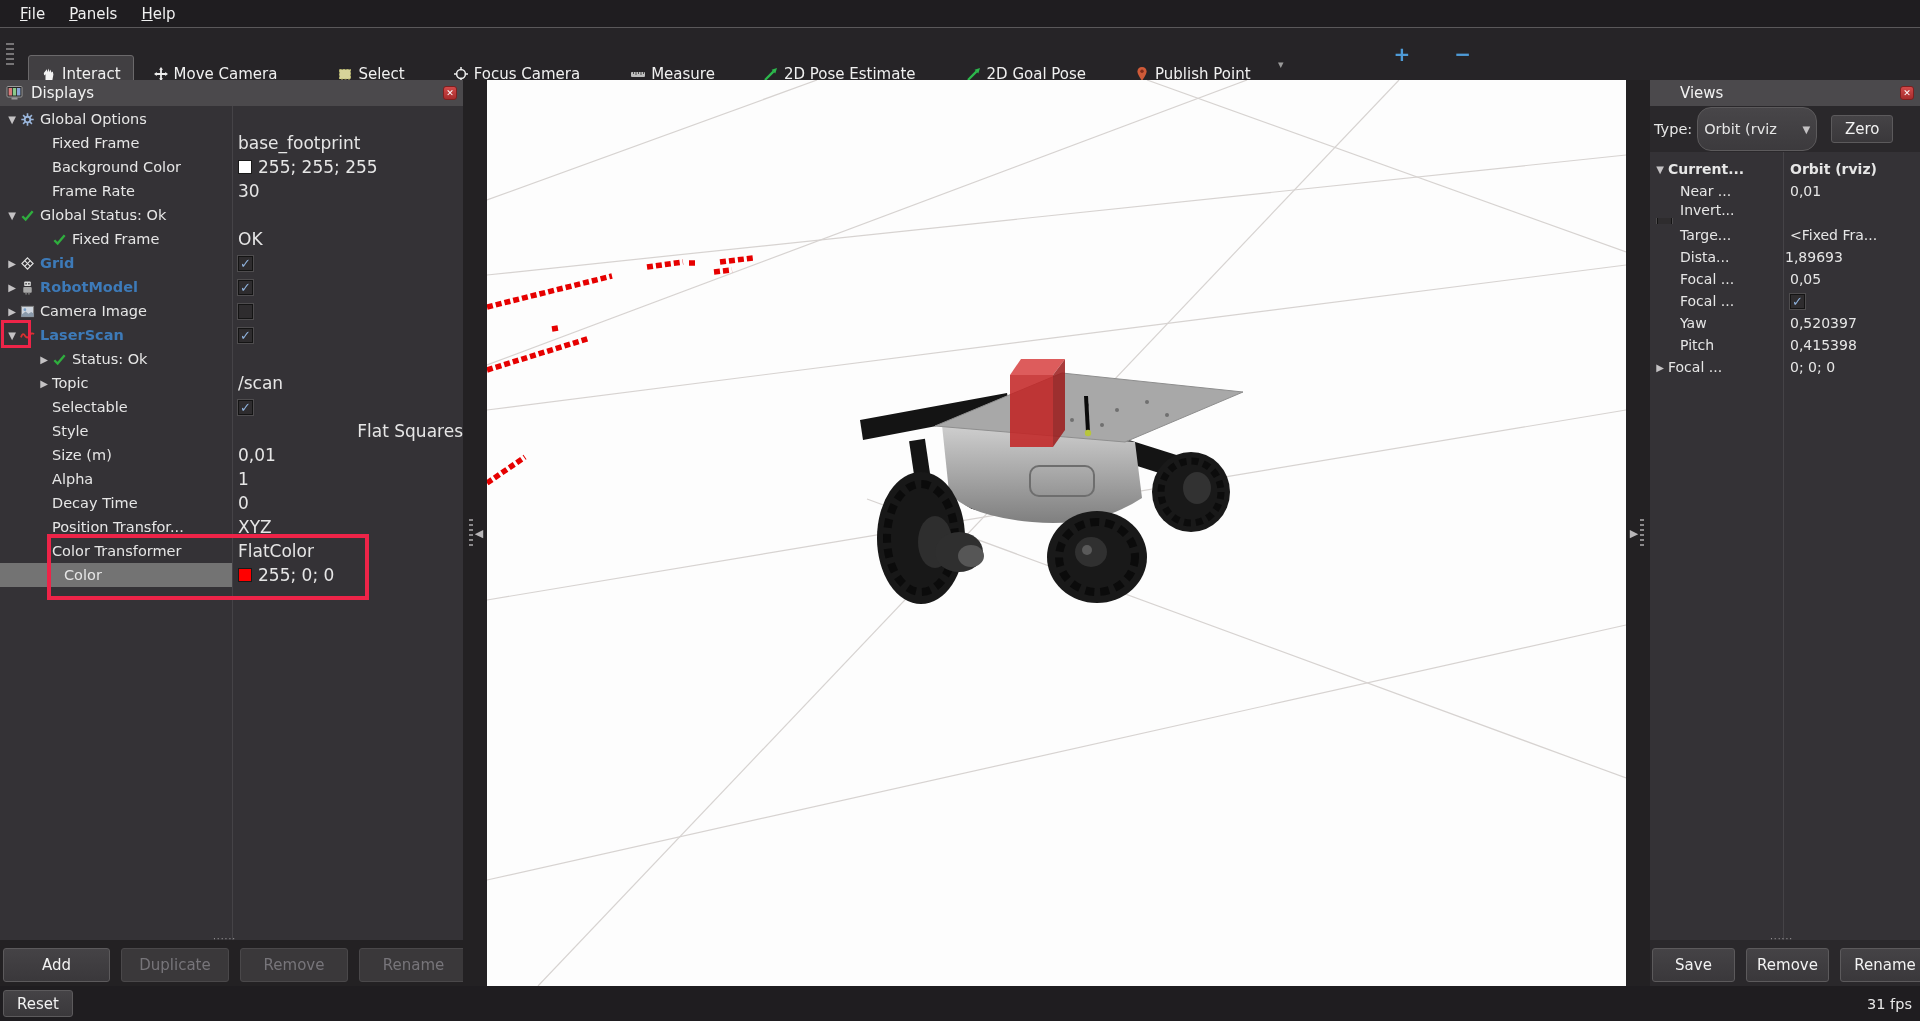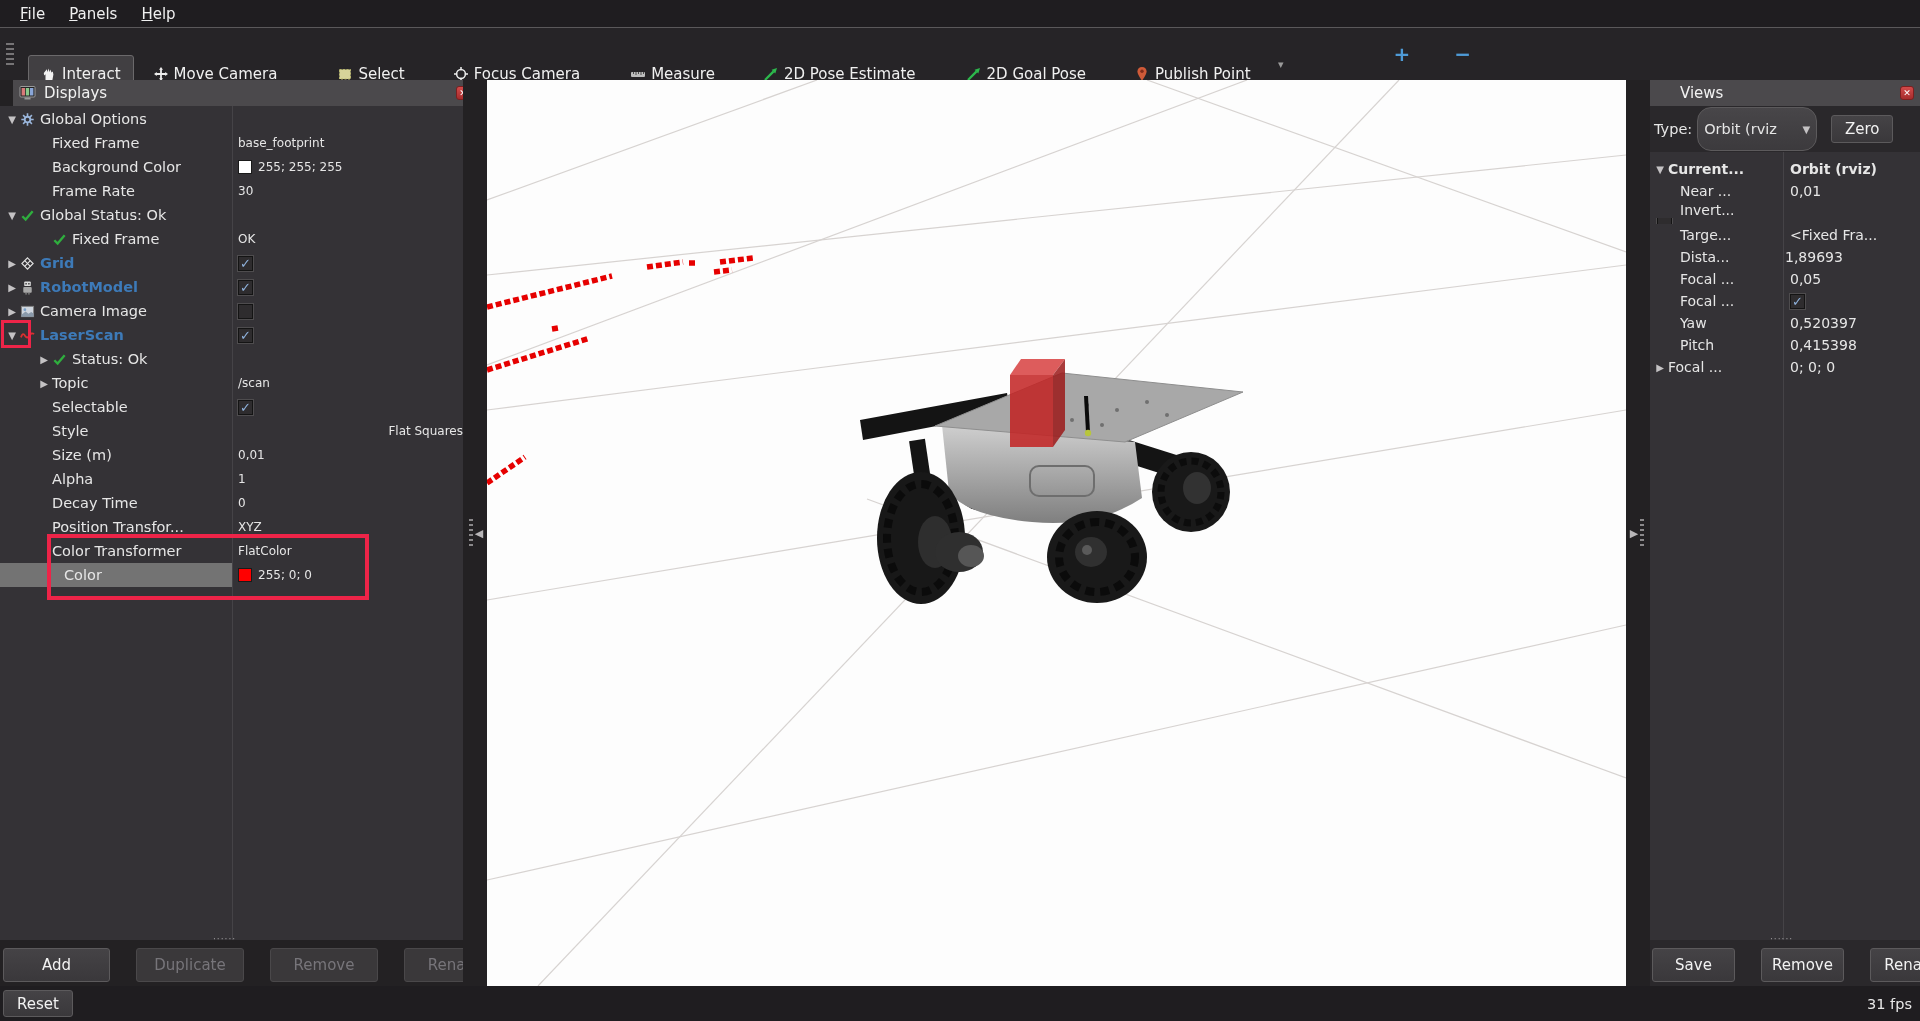--- a/index.html
+++ b/index.html
@@ -34,40 +34,40 @@
   .panel-titlebar { position:absolute; top:0; height:26px; background:#4b494c;
     display:flex; align-items:center; font-size:15px; color:#f2f2f2; padding:0 6px; }
   .titlebar-icon { width:17px; height:16px; margin-right:8px; }
   .titlebar-icon svg { width:17px; height:16px; display:block; }
   .close-btn { margin-left:auto; width:14px; height:14px; border-radius:3px;
     background:linear-gradient(#d24a4a,#a62c2c); border:1px solid #7e1f1f; color:#fff;
     font-size:9px; line-height:12px; text-align:center; font-weight:bold; }
 
   
   #displays-panel { position:absolute; left:0; top:0; width:463px; height:906px; background:#232123; }
-  #displays-title { left:13px; width:463px; }
+  #displays-title { left:0; width:463px; }
   #displays-tree { position:absolute; left:0; top:26px; width:463px; height:834px; background:#343236; overflow:hidden; }
   .col-divider { position:absolute; top:0; bottom:0; width:1px; background:#454347; }
   .trow { position:absolute; left:0; width:100%; display:flex; }
   .tcell-label { display:flex; align-items:center; overflow:hidden; white-space:nowrap; }
   .tcell-value { display:flex; align-items:center; overflow:hidden; white-space:nowrap; }
   .arrow-slot { display:inline-block; width:16px; font-size:10px; color:#c4c2c4; text-align:center; flex:none; }
   .icon-slot { display:inline-block; width:20px; flex:none; }
   .icon-slot svg { width:15px; height:15px; display:block; margin-top:1px; }
   .tlabel { font-size:14.5px; }
   .tlabel.blue { color:#3d7ab8; font-weight:bold; }
   .tlabel.boldw { font-weight:bold; }
-  .tvaltext { font-size:12px; }
+  .tvaltext { font-size:17px; }
   .tvaltext.boldw { font-weight:bold; }
   .checkbox { width:15px; height:15px; background:#2e2c2e; border:1px solid #141414;
     box-shadow:0 0 0 1px #4e4c4e; font-size:13px; line-height:13px; text-align:center;
     color:#8fb2dc; flex:none; }
   .swatch { width:14px; height:14px; border:1px solid #1a1a1a; margin-right:6px; flex:none; }
 
-  .btn-row { position:absolute; display:flex; gap:26px; }
+  .btn-row { position:absolute; display:flex; gap:11px; }
   .ui-btn { height:34px; background:linear-gradient(#454346,#3a383b); border:1px solid #5c5a5c;
     border-radius:3px; color:#f2f2f2; font-size:15px; display:flex; align-items:center;
     justify-content:center; }
   .ui-btn.disabled { color:#77757a; background:#3a383a; border-color:#4a484a; }
   .h-handle { position:absolute; color:#9a989a; font-size:9px; letter-spacing:1px; }
 
   
   .vsplit { position:absolute; top:0; width:24px; height:906px; background:#232123;
     display:flex; align-items:center; justify-content:center; }
   .vsplit .tri { color:#b8b6b8; font-size:11px; }

